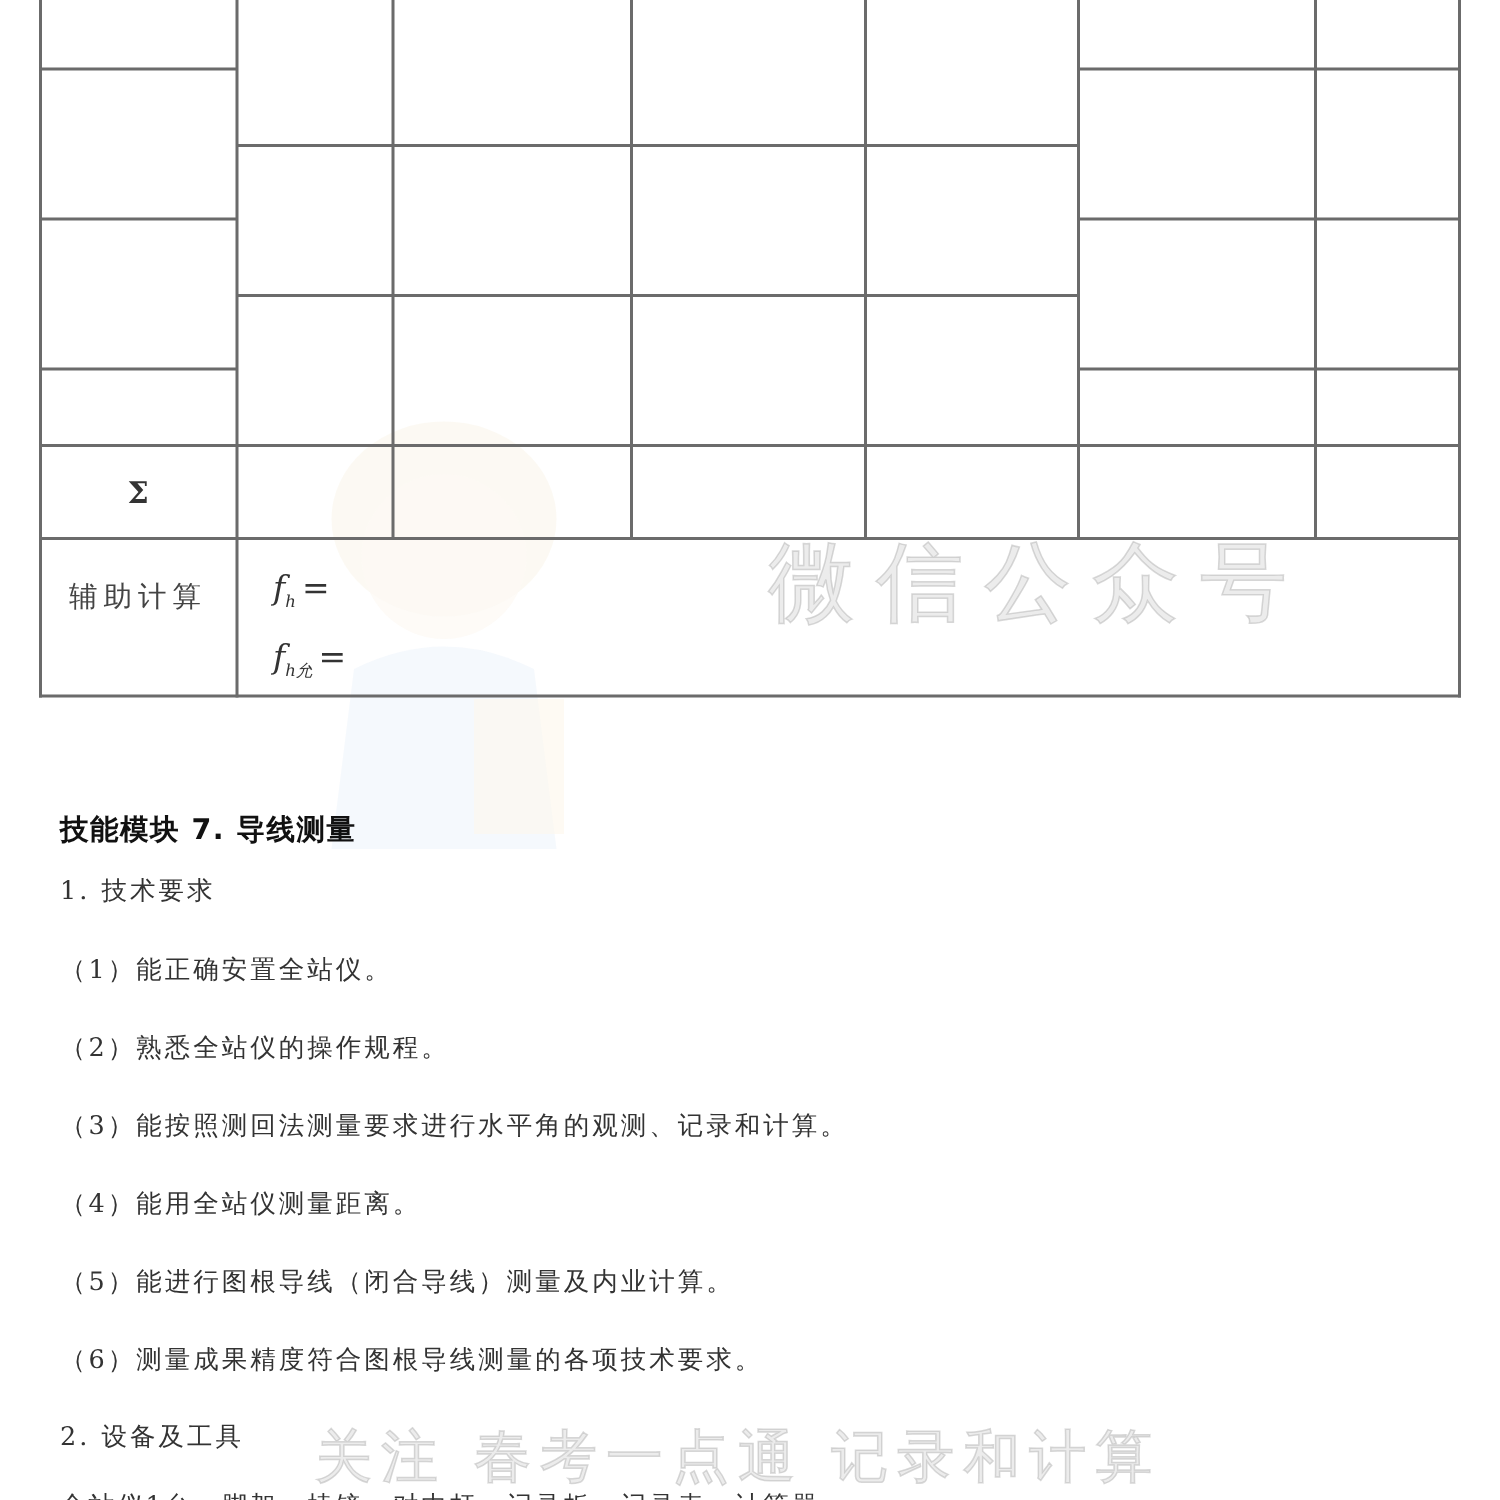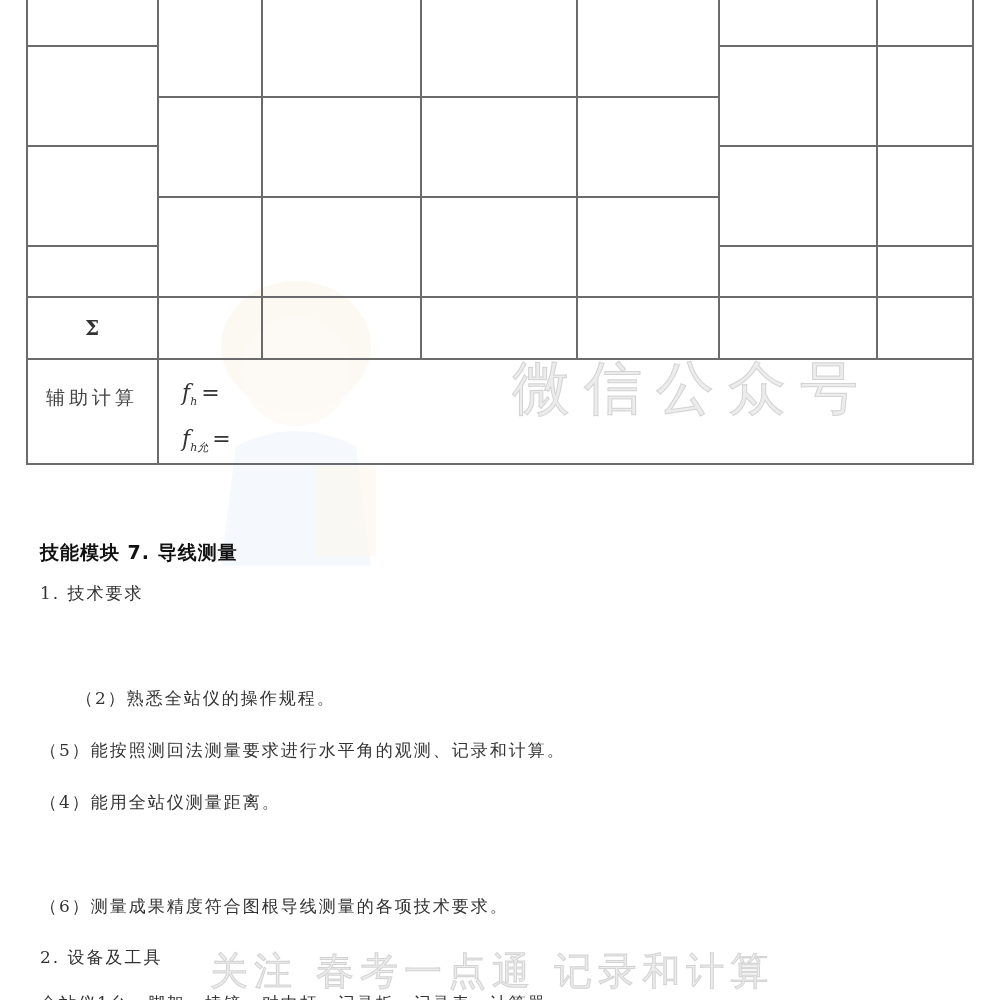--- a/index.html
+++ b/index.html
@@ -102,20 +102,22 @@
       <span>f</span><sub>h</sub><span class="eq">=</span>
     </div>
     <div class="cell-text formula f2">
       <span>f</span><sub>h允</sub><span class="eq">=</span>
     </div>
   </div>
 
   <div class="heading">技能模块 7. 导线测量</div>
 
   <div class="para" style="top:582px;">1. 技术要求</div>
-  <div class="para item" style="top:687px;margin-left:36px;">（2）熟悉全站仪的操作规程。</div>
-  <div class="para item" style="top:739px;">（5）能按照测回法测量要求进行水平角的观测、记录和计算。</div>
+  <div class="para item" style="top:635px;">（1）能正确安置全站仪。</div>
+  <div class="para item" style="top:687px;">（2）熟悉全站仪的操作规程。</div>
+  <div class="para item" style="top:739px;">（3）能按照测回法测量要求进行水平角的观测、记录和计算。</div>
   <div class="para item" style="top:791px;">（4）能用全站仪测量距离。</div>
+  <div class="para item" style="top:843px;">（5）能进行图根导线（闭合导线）测量及内业计算。</div>
   <div class="para item" style="top:895px;">（6）测量成果精度符合图根导线测量的各项技术要求。</div>
 
   <div class="para" style="top:946px;">2. 设备及工具</div>
   <div class="para" style="top:992px;">全站仪1台、脚架、棱镜、对中杆、记录板、记录表、计算器</div>
 </div>
 
 </body></html>

